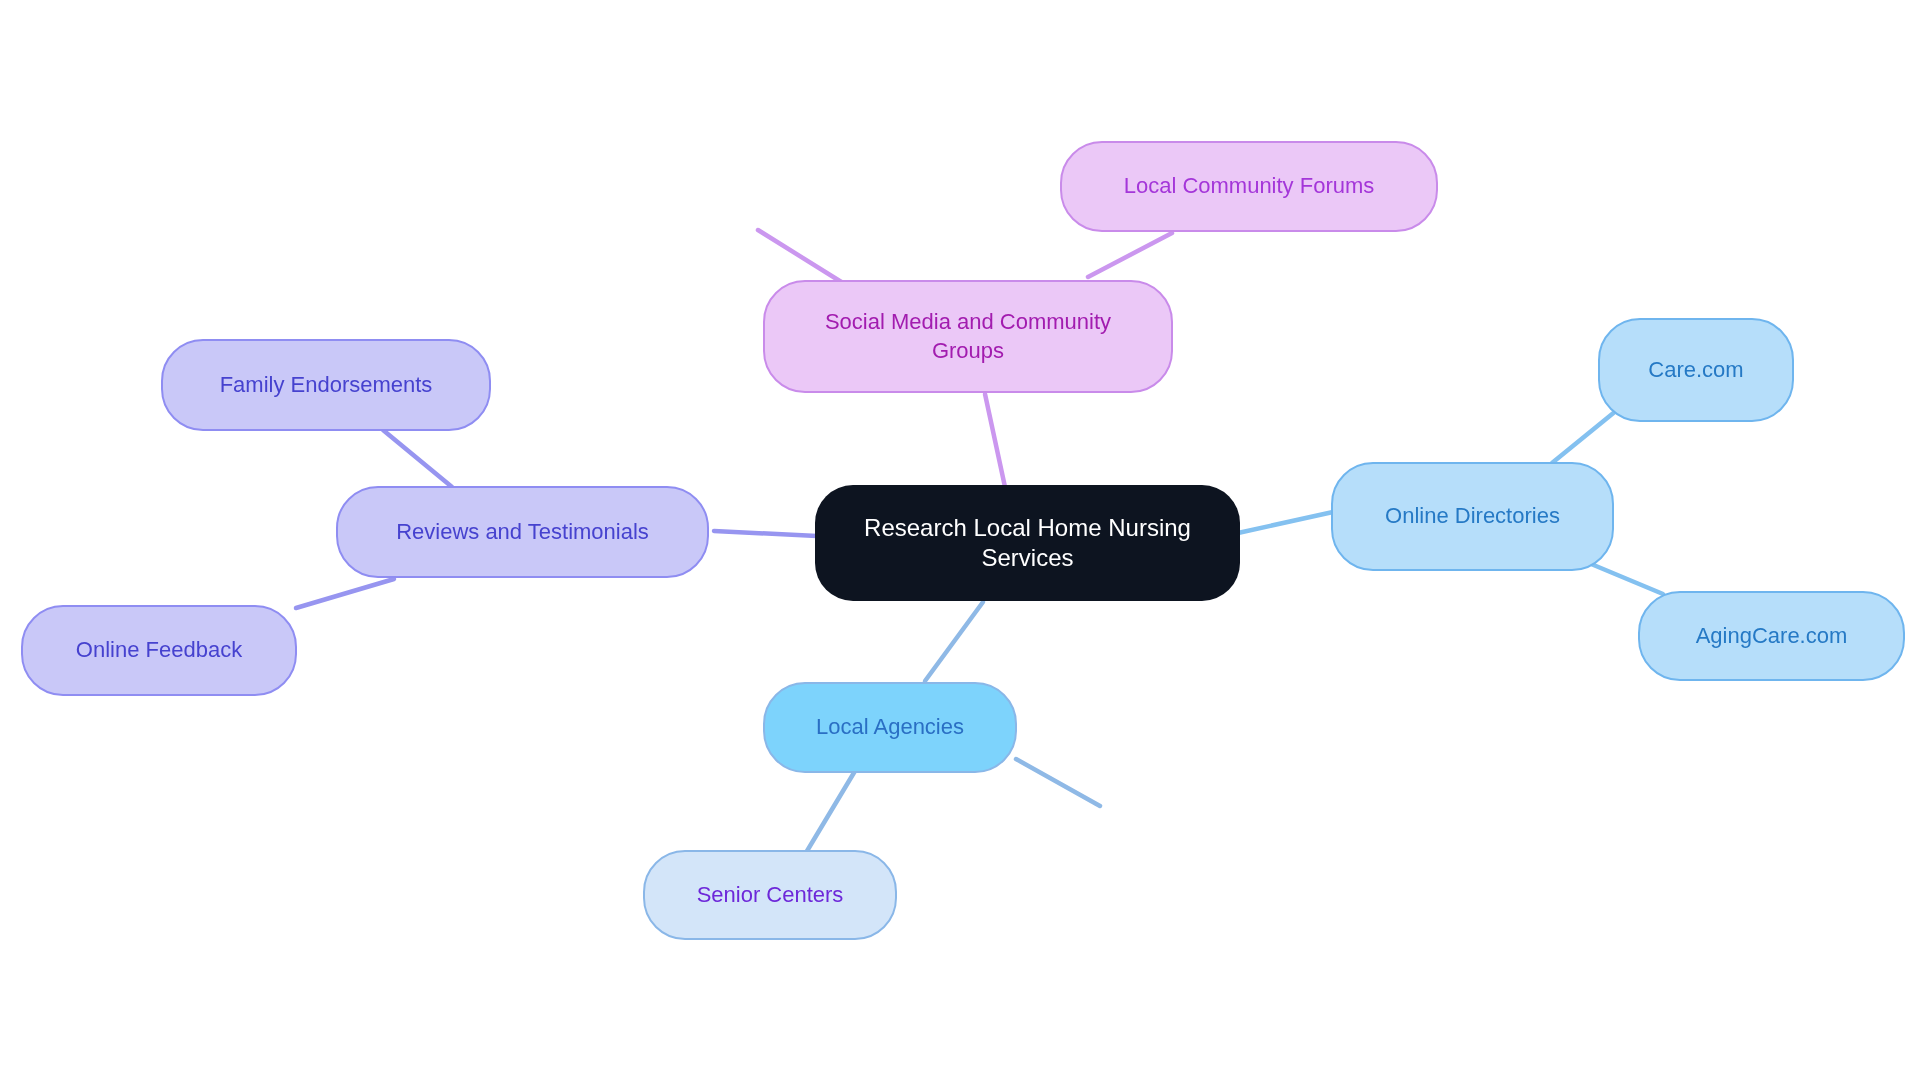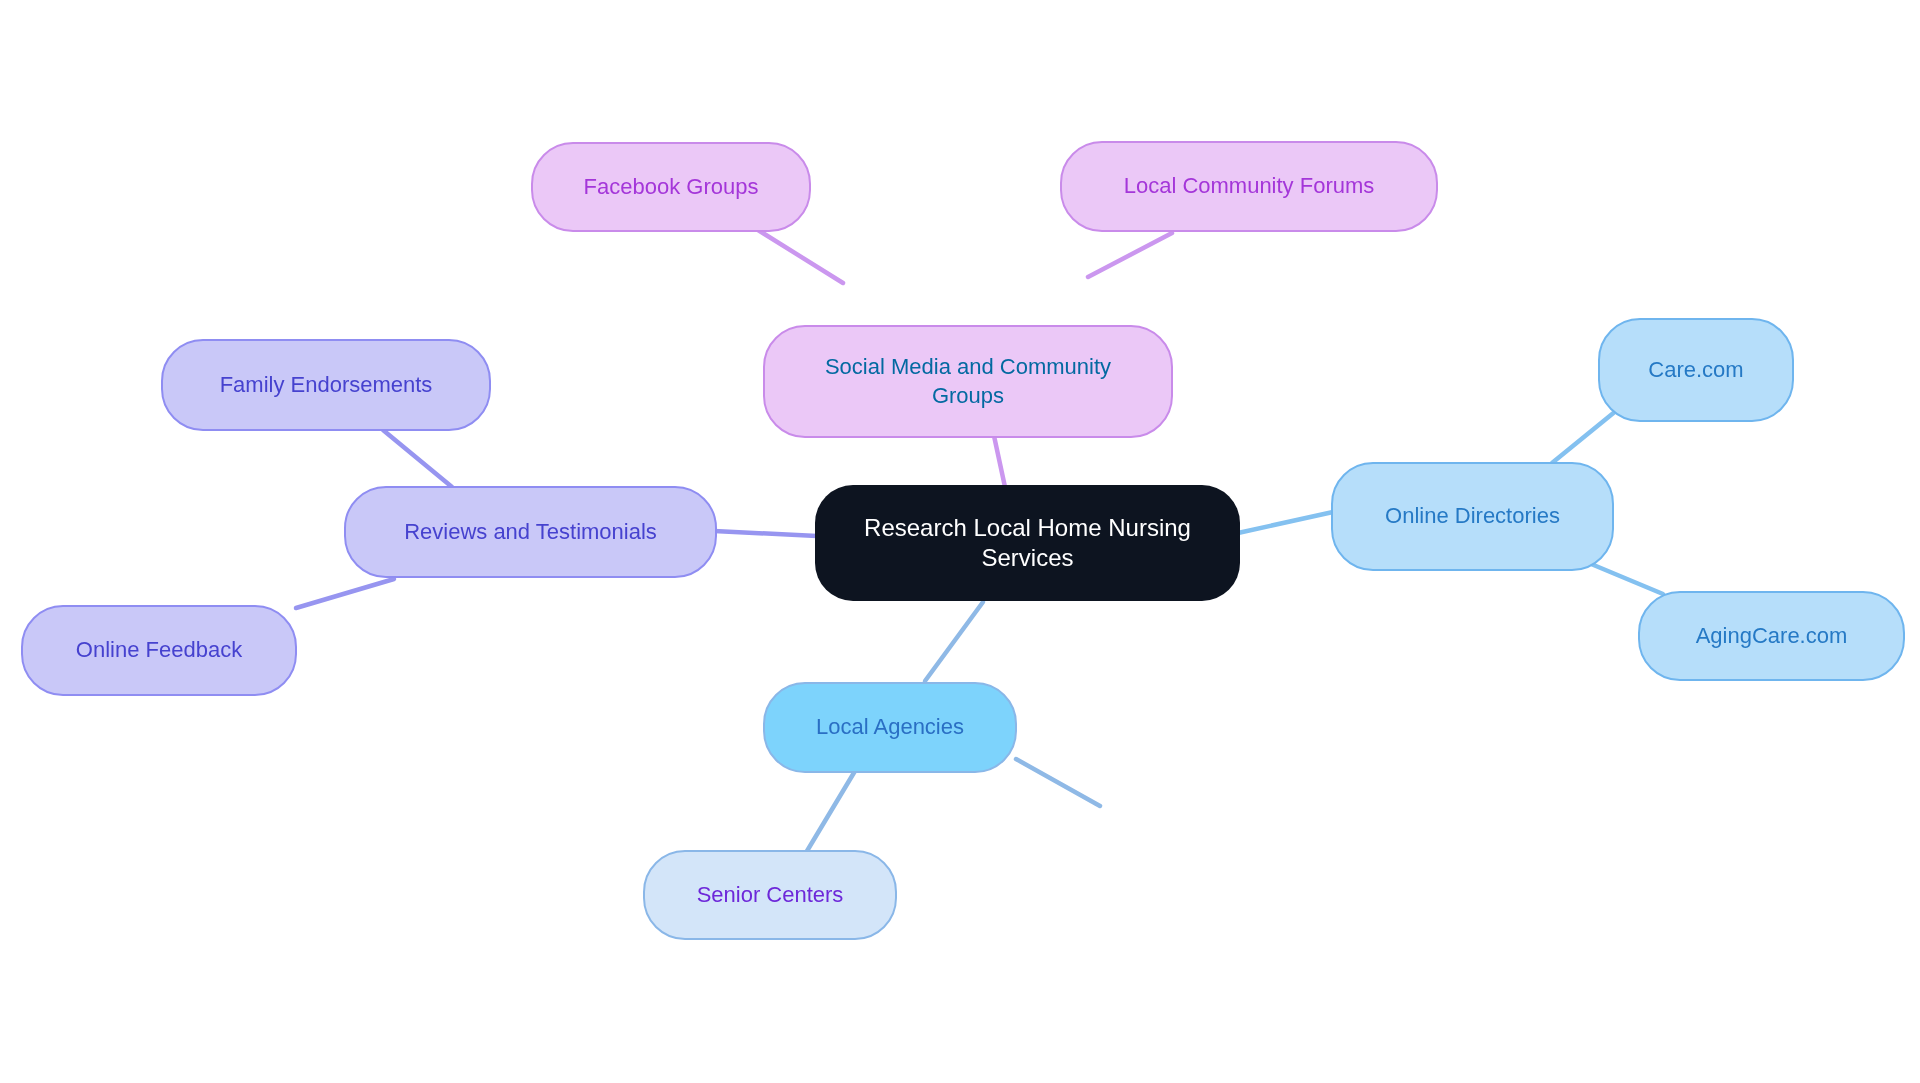--- a/index.html
+++ b/index.html
@@ -44,21 +44,21 @@
     padding: 10px 30px;
   }
   
   .n-central   { left: 815px;  top: 485px; width: 425px; height: 116px; }
   .n-social    { left: 763px;  top: 280px; width: 410px; height: 113px; }
   .n-facebook  { left: 531px;  top: 142px; width: 280px; height: 90px;  }
   .n-forums    { left: 1060px; top: 141px; width: 378px; height: 91px;  }
   .n-directories { left: 1331px; top: 462px; width: 283px; height: 109px; }
   .n-care      { left: 1598px; top: 318px; width: 196px; height: 104px;  }
   .n-aging     { left: 1638px; top: 591px; width: 267px; height: 90px;  }
-  .n-reviews   { left: 344px;  top: 486px; width: 373px; height: 92px;  }
+  .n-reviews   { left: 336px;  top: 486px; width: 373px; height: 92px;  }
   .n-family    { left: 161px;  top: 339px; width: 330px; height: 92px;  }
   .n-feedback  { left: 21px;   top: 605px; width: 276px; height: 91px;  }
   .n-agencies  { left: 763px;  top: 682px; width: 254px; height: 91px;  }
   .n-senior    { left: 643px;  top: 850px; width: 254px; height: 90px;  }
   .n-health    { left: 1091px; top: 797px; width: 324px; height: 91px;  }
 </style>
 </head>
 <body>
 
 <div class="canvas">
@@ -76,23 +76,22 @@
     <line x1="452" y1="487" x2="383" y2="430" stroke-width="4.5" stroke-linecap="round" stroke="#9795f0"></line>
     <line x1="394" y1="579" x2="296" y2="608" stroke-width="4.5" stroke-linecap="round" stroke="#9795f0"></line>
 
     <line x1="983" y1="602" x2="925" y2="681" stroke-width="4.5" stroke-linecap="round" stroke="#8fb9e6"></line>
     <line x1="855" y1="771" x2="807" y2="851" stroke-width="4.5" stroke-linecap="round" stroke="#8fb9e6"></line>
     <line x1="1016" y1="759" x2="1100" y2="806" stroke-width="4.5" stroke-linecap="round" stroke="#8fb9e6"></line>
   </svg>
 
   <div class="node center-node n-central" style="background-color: rgb(13, 20, 32); color: rgb(255, 255, 255);">Research Local Home Nursing Services</div>
 
-  <div class="node n-social" style="background-color: rgb(235, 200, 247); border-color: rgb(201, 139, 234); color: #0369a1; margin-top: 45px;">Social Media and Community Groups</div>
+  <div class="node n-social" style="background-color: rgb(235, 200, 247); border-color: rgb(201, 139, 234); color: #a21caf;">Social Media and Community Groups</div>
 
-  <div class="node n-facebook" style="background-color: rgb(235, 200, 247); border-color: rgb(201, 139, 234); color: rgb(164, 54, 217);">Facebook Groups</div>
 
   <div class="node n-forums" style="background-color: rgb(235, 200, 247); border-color: rgb(201, 139, 234); color: rgb(164, 54, 217);">Local Community Forums</div>
 
   <div class="node n-directories" style="background-color: rgb(182, 222, 250); border-color: rgb(111, 181, 238); color: rgb(37, 121, 197);">Online Directories</div>
 
   <div class="node n-care" style="background-color: rgb(182, 222, 250); border-color: rgb(111, 181, 238); color: rgb(37, 121, 197);">Care.com</div>
 
   <div class="node n-aging" style="background-color: rgb(182, 222, 250); border-color: rgb(111, 181, 238); color: rgb(37, 121, 197);">AgingCare.com</div>
 
   <div class="node n-reviews" style="background-color: rgb(201, 200, 248); border-color: rgb(143, 141, 242); color: rgb(70, 66, 207);">Reviews and Testimonials</div>

